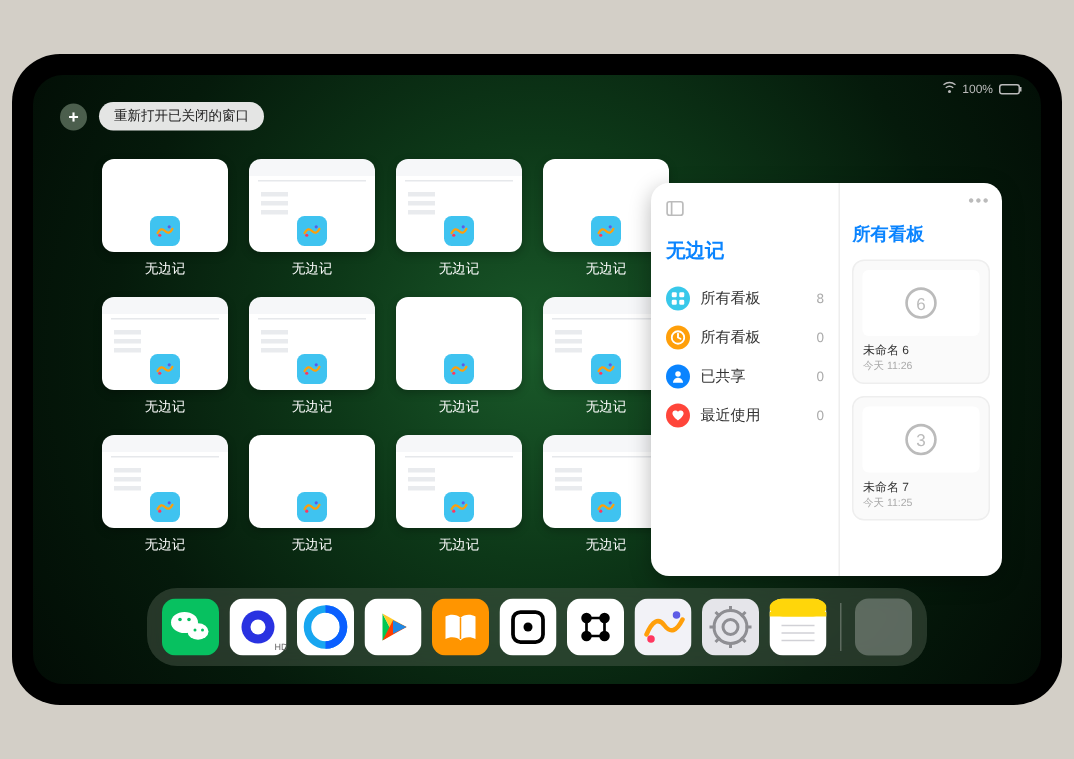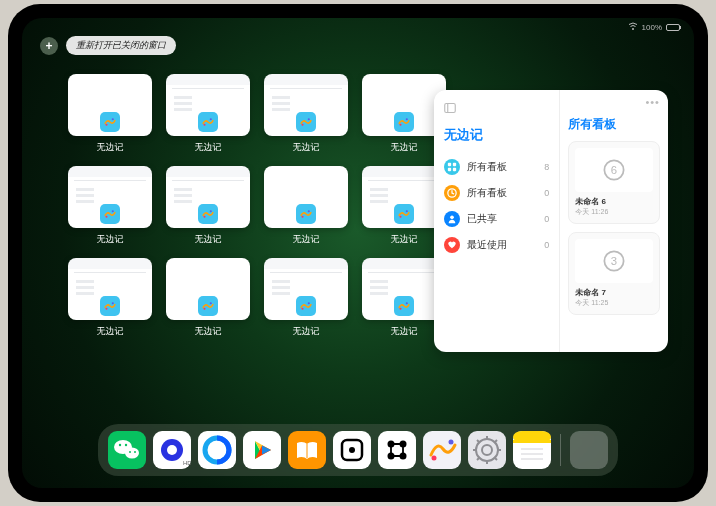--- a/index.html
+++ b/index.html
@@ -1,24 +1,24 @@
 <!DOCTYPE html>
 <html><head>
 <meta charset="utf-8">
 <style>
   * { margin: 0; padding: 0; box-sizing: border-box; font-family: -apple-system, "PingFang SC", sans-serif; }
   body { width: 716px; height: 506px; background: #d3cfc7; display: flex; align-items: center; justify-content: center; }
-  .device { width: 700px; height: 498px; background: #000; border-radius: 32px; padding: 14px; position: relative; }
+  .device { width: 700px; height: 434px; background: #000; border-radius: 32px; padding: 14px; position: relative; }
   .screen { width: 100%; height: 100%; background: radial-gradient(circle at 50% 45%, #1a5a2a 0%, #0d3818 35%, #051a0b 70%, #020c05 100%); border-radius: 20px; position: relative; overflow: hidden; }
   .statusbar { position: absolute; top: 4px; right: 14px; font-size: 8px; color: #bbb; display: flex; gap: 4px; align-items: center; }
   .statusbar .battery { width: 14px; height: 7px; border: 1px solid #bbb; border-radius: 2px; position: relative; }
   .statusbar .battery::after { content: ""; position: absolute; right: -2px; top: 1px; width: 1px; height: 3px; background: #bbb; }
   .topbar { position: absolute; top: 18px; left: 18px; display: flex; gap: 8px; align-items: center; }
   .plus-btn { width: 18px; height: 18px; background: rgba(100,120,100,.75); border-radius: 9px; display: flex; align-items: center; justify-content: center; color: #fff; font-size: 12px; font-weight: bold; cursor: pointer; }
-  .reopen-pill { background: rgba(240,240,240,.95); color: #222; font-size: 9px; padding: 3px 10px; border-radius: 10px; cursor: pointer; font-style: italic; }
+  .reopen-pill { background: rgba(240,240,240,.95); color: #222; font-size: 9px; padding: 3px 10px; border-radius: 10px; cursor: pointer; }
   .tiles { position: absolute; top: 56px; left: 46px; width: 380px; display: grid; grid-template-columns: repeat(4, 84px); gap: 12px 14px; }
   .tile { display: flex; flex-direction: column; align-items: center; cursor: pointer; }
   .tile-card { width: 84px; height: 62px; background: #fff; border-radius: 8px; box-shadow: 0 2px 6px rgba(0,0,0,.25); position: relative; overflow: hidden; }
   .tile-card.detailed { background: linear-gradient(#f6f7f9 0 18%, #fff 18% 100%); }
   .tile-card.detailed::before { content:""; position:absolute; top:14px; left:6px; right:6px; height:1px; background:#e6e8eb; }
   .tile-card.detailed::after { content:""; position:absolute; top:22px; left:8px; width:22%; height:28px; background:linear-gradient(#e9ebee,#e9ebee) 0 0/100% 3px no-repeat, linear-gradient(#e9ebee,#e9ebee) 0 6px/100% 3px no-repeat, linear-gradient(#e9ebee,#e9ebee) 0 12px/100% 3px no-repeat; }
   .tile-appicon { position: absolute; bottom: 4px; left: 50%; transform: translateX(-50%); width: 20px; height: 20px; background: #3fc3f0; border-radius: 5px; display: flex; align-items: center; justify-content: center; }
   .tile-appicon svg { width: 14px; height: 14px; }
   .tile-label { color: #fff; font-size: 9px; margin-top: 5px; text-align: center; }
   .side-panel { position: absolute; top: 72px; right: 26px; width: 234px; height: 262px; background: #fff; border-radius: 12px; display: flex; box-shadow: 0 4px 14px rgba(0,0,0,.28); overflow: hidden; }
@@ -29,21 +29,21 @@
   .cat { display: flex; align-items: center; gap: 7px; font-size: 10px; color: #333; padding: 5px 0; cursor: pointer; }
   .cat .dot { width: 16px; height: 16px; border-radius: 50%; display:flex; align-items:center; justify-content:center; flex-shrink:0; }
   .cat .dot svg { width:10px; height:10px; fill:#fff; }
   .cat .cnt { margin-left: auto; color: #aaa; font-size: 9px; }
   .side-right { width: 46%; padding: 10px 8px; position: relative; }
   .side-right .more { position:absolute; top:6px; right:8px; color:#bbb; font-size:11px; letter-spacing:1px; cursor:pointer; }
   .side-right h4 { color: #0a84ff; font-size: 12px; font-weight: 600; margin: 16px 0 8px; }
   .board { background:#fafafa; border:1px solid #eee; border-radius:8px; padding:6px; margin-bottom:8px; cursor:pointer; }
   .board .thumb { width:100%; height:44px; background:#fff; border-radius:4px; display:flex; align-items:center; justify-content:center; margin-bottom:4px; }
   .board .thumb svg { width:28px; height:28px; stroke:#bbb; fill:none; stroke-width:2; }
-  .board .bname { font-size:8px; color:#333;font-weight:bold; }
+  .board .bname { font-size:8px; color:#333; }
   .board .btime { font-size:7px; color:#aaa; }
   .dock { position: absolute; bottom: 12px; left: 50%; transform: translateX(-50%); background: rgba(80,95,80,.45); backdrop-filter: blur(8px); border-radius: 20px; padding: 7px 10px; display: flex; gap: 7px; align-items: center; }
   .dock-sep { width: 1px; height: 32px; background: rgba(255,255,255,.25); margin: 0 2px; }
   .dock-icon { width: 38px; height: 38px; border-radius: 9px; display:flex; align-items:center; justify-content:center; cursor:pointer; position:relative; }
   .dock-icon svg { width: 100%; height: 100%; }
   .dock-quad { display:grid; grid-template-columns:1fr 1fr; grid-template-rows:1fr 1fr; gap:2px; padding:2px; }
   .dock-quad div { border-radius:4px; }
 </style>
 </head>
 <body>

